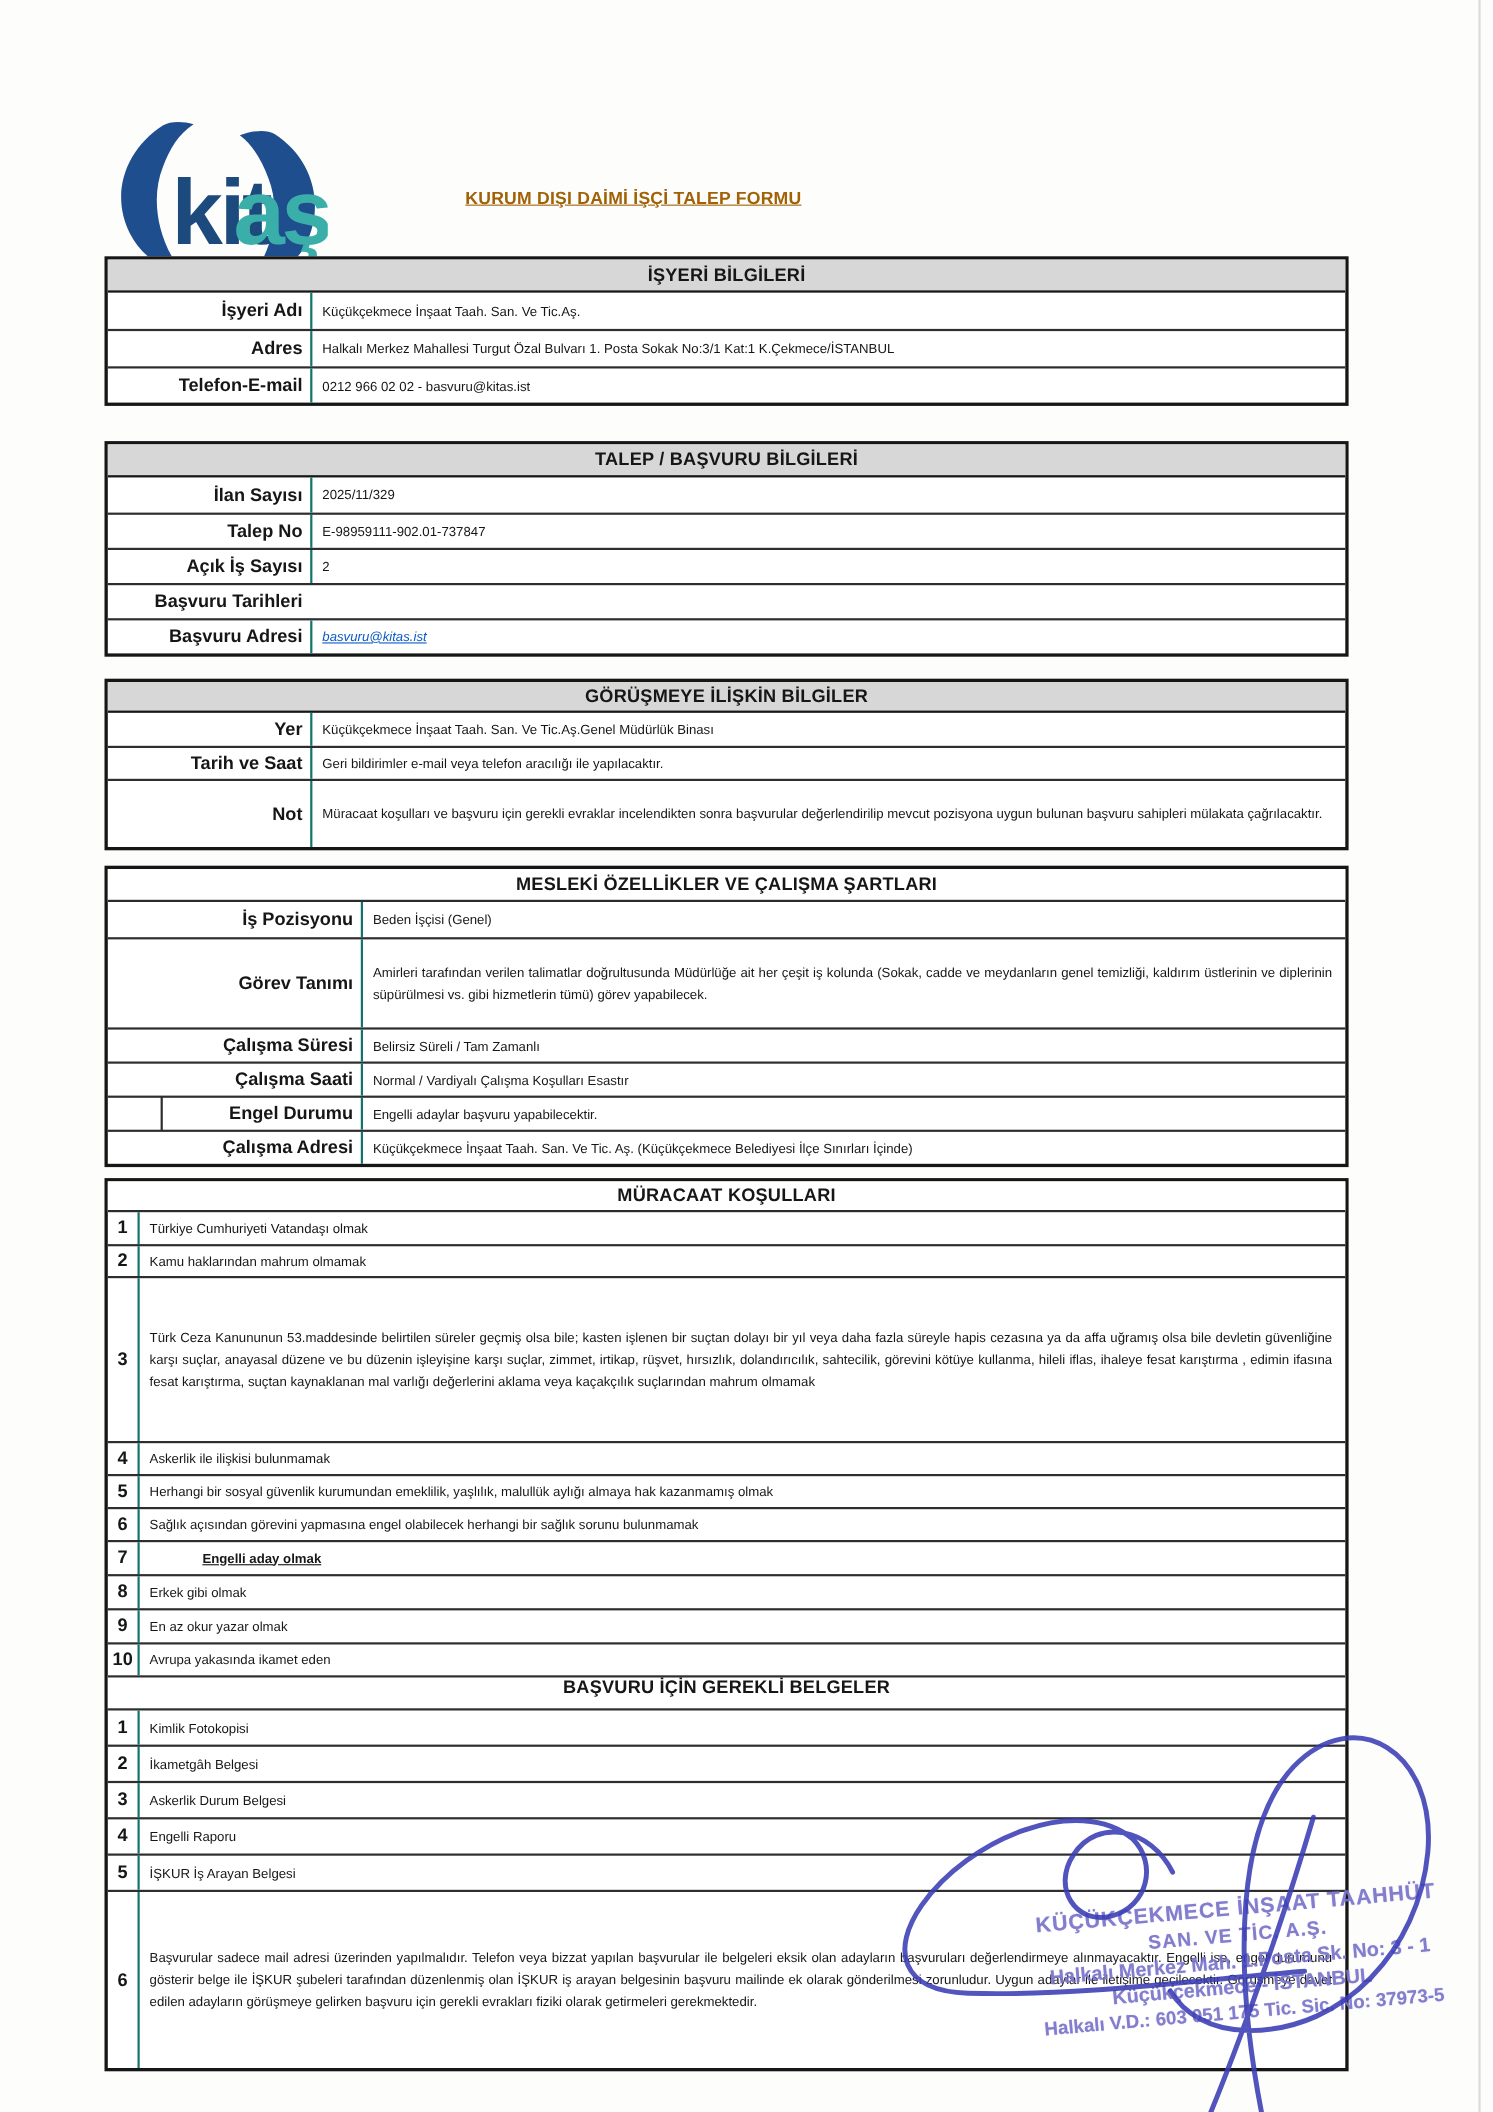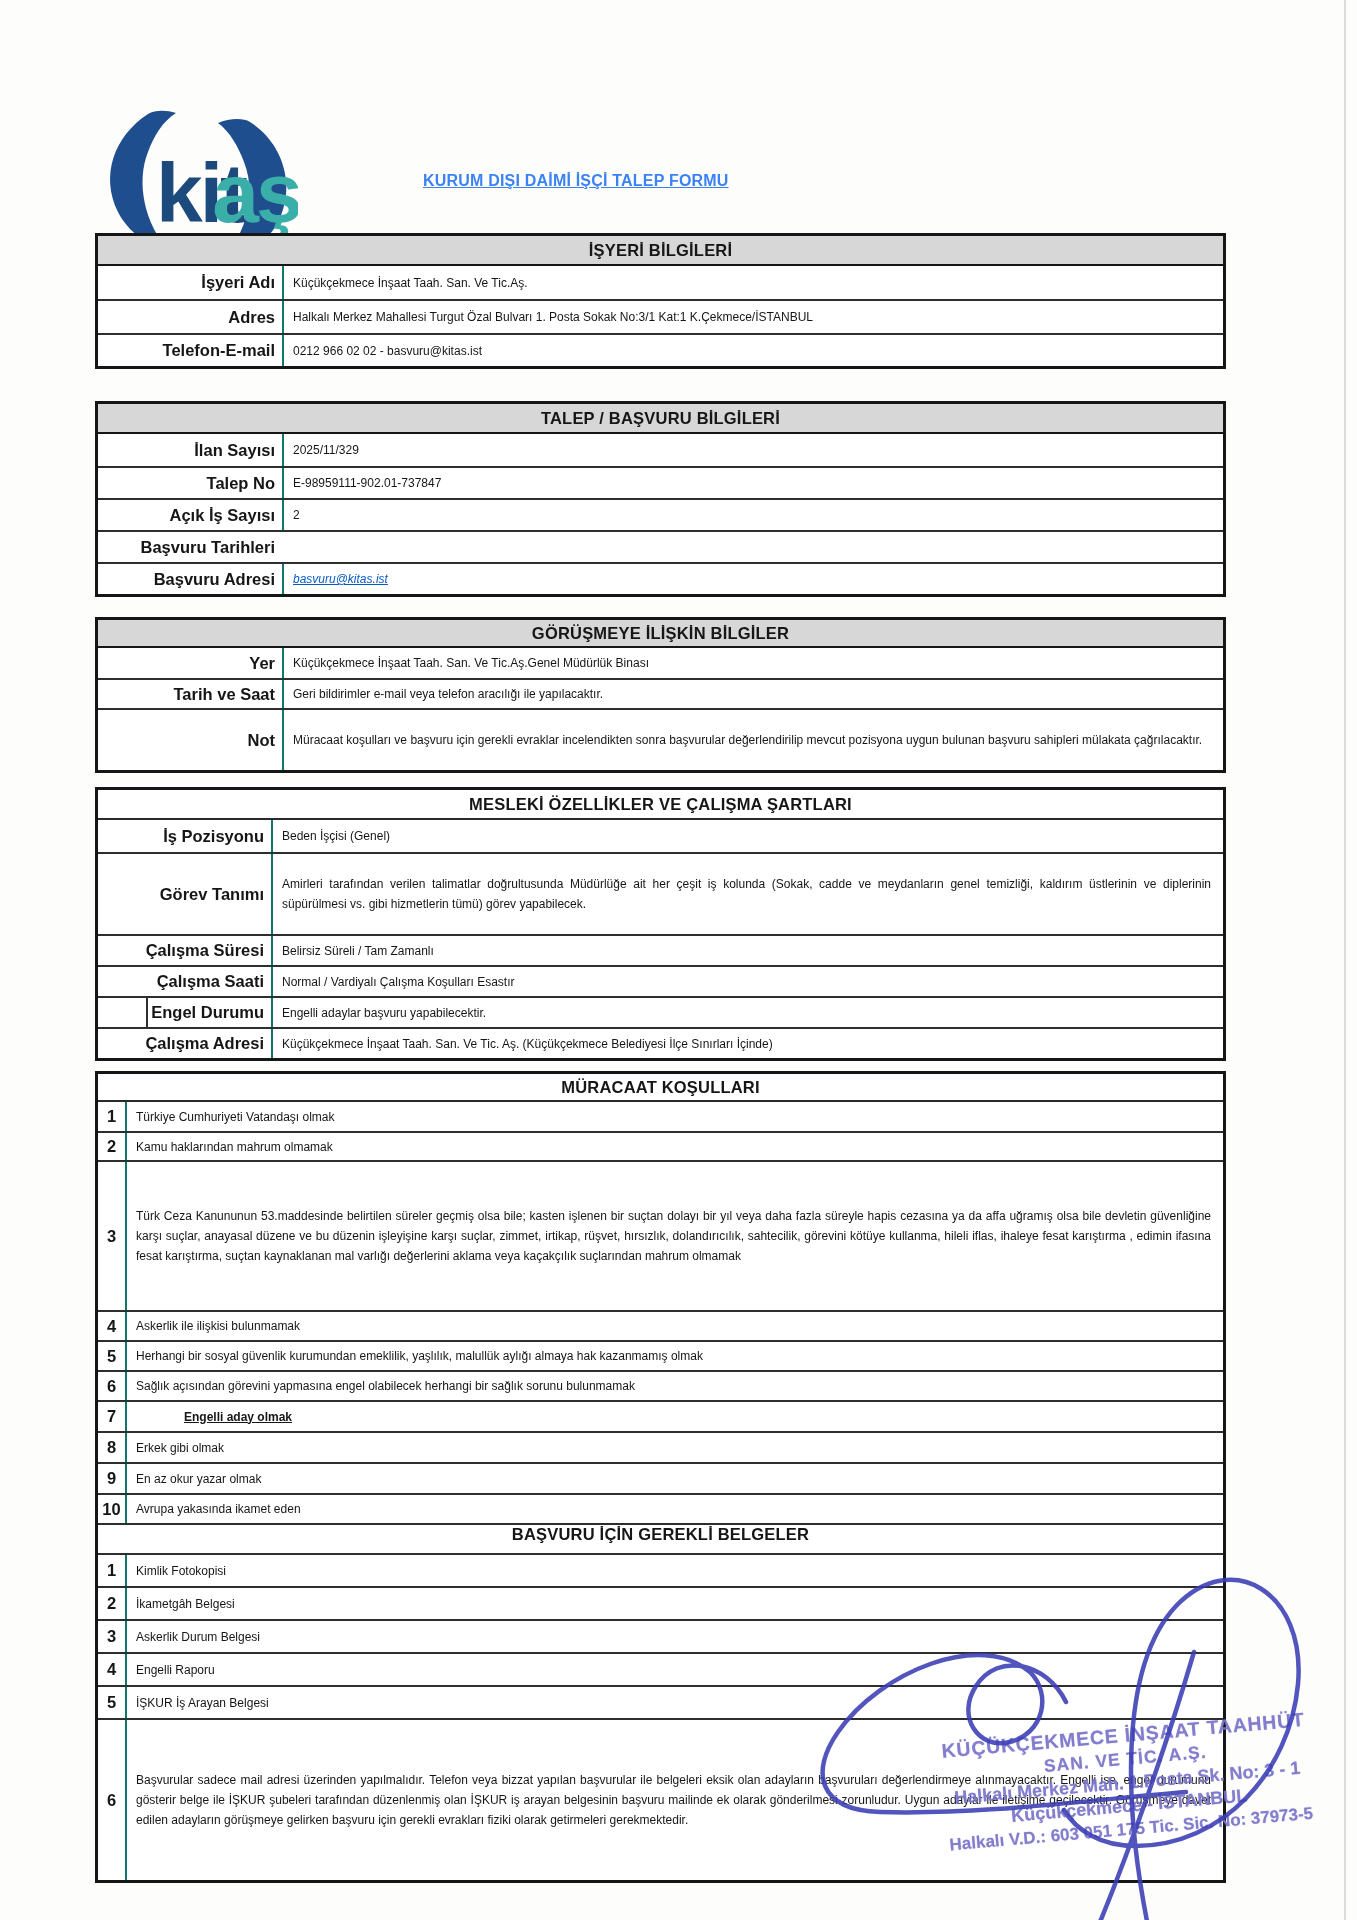--- a/index.html
+++ b/index.html
@@ -3,35 +3,35 @@
 <meta charset="utf-8">
 <style>
   * { margin:0; padding:0; box-sizing:border-box; }
   body { background:#ffffff; font-family:"Liberation Sans","DejaVu Sans",sans-serif; }
   .page { position:relative; width:1357px; height:1920px; background:#fdfdfc; overflow:hidden; color:#161616; }
   .scan-edge { position:absolute; left:1344px; top:0; bottom:0; width:2px; background:#dcdcdf; }
 
   
   .logo-wrap { position:absolute; left:98px; top:110px; width:200px; height:150px; }
   .doc-title { position:absolute; left:423px; top:172px; font-size:16px; font-weight:bold;
-               text-decoration:underline; letter-spacing:0.2px; color:#3b82f6; }
+               text-decoration:underline; letter-spacing:0.2px; color:#a16207; }
 
   
   .content { position:absolute; left:95px; top:233px; width:1131px; }
 
   .ft { border:3px solid #161616; background:#fff; margin-bottom:32px; }
   .th { display:flex; align-items:center; justify-content:center; font-weight:bold;
         font-size:16.5px; min-height:30px; letter-spacing:0.2px; }
   .th.gray { background:#d7d7d7; border-bottom:2px solid #161616; }
   .th.white { background:#fff; border-bottom:2px solid #2b2b2b; }
   .tr { display:flex; align-items:stretch; }
   .tr + .tr { border-top:2px solid #2e2e2e; }
   .tl { width:184px; display:flex; align-items:center; justify-content:flex-end;
         text-align:right; font-weight:bold; font-size:16.5px; padding:2px 7px 2px 2px; position:relative; }
-  .wide .tl { width:173px;text-align:right; }
+  .wide .tl { width:230px;text-align:right; }
   .tn { width:27px; display:flex; align-items:center; justify-content:center;
         font-weight:bold; font-size:16.5px; }
   .tv { flex:1; display:flex; align-items:center; border-left:2px solid #0f766e;
         font-size:12px; padding:3px 12px 3px 9px; line-height:1.5; }
   .tv.just { text-align:justify; line-height:1.68; padding-top:6px; padding-bottom:6px; }
   .tv a { color:#0b5bc4; text-decoration:underline;font-style:italic; }
   .emph { font-weight:bold; text-decoration:underline;margin-left:48px; }
   .subdiv { position:absolute; left:48px; top:-1px; bottom:-1px; border-left:2px solid #2e2e2e; }
 
   

